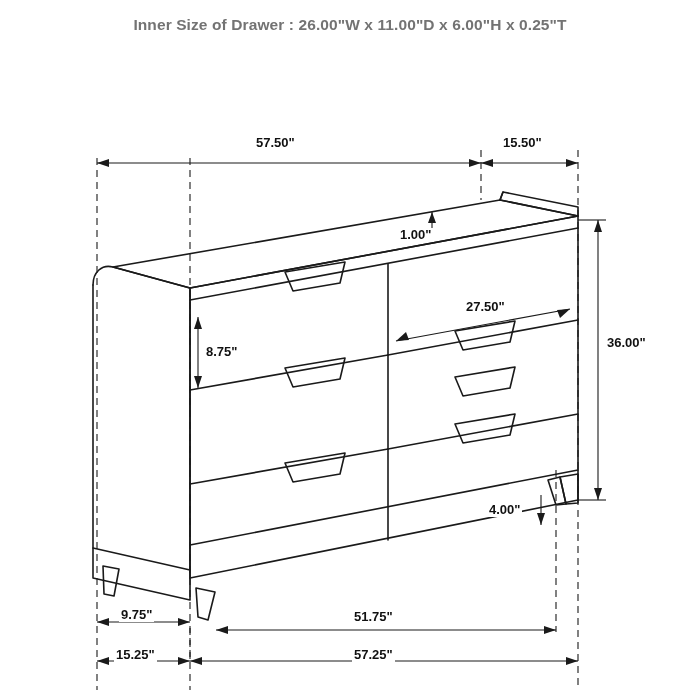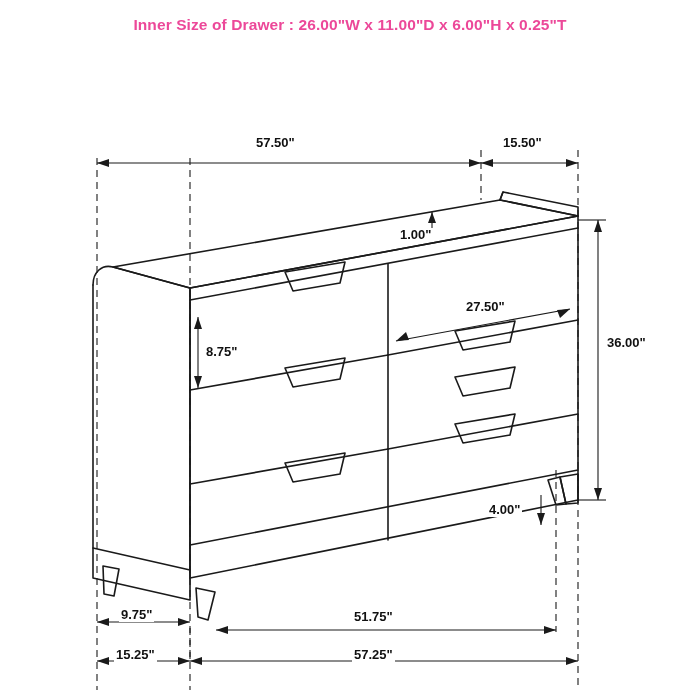--- a/index.html
+++ b/index.html
@@ -22,21 +22,21 @@
   }
   #title {
     position: absolute;
     top: 16px;
     left: 0;
     width: 700px;
     text-align: center;
     font-size: 15.5px;
     font-weight: bold;
     letter-spacing: 0.1px;
-    color: #ec4899;
+    color: #737373;
   }
   #drawing {
     position: absolute;
     top: 0;
     left: 0;
   }
   .dim-label {
     position: absolute;
     font-size: 13px;
     font-weight: bold;

